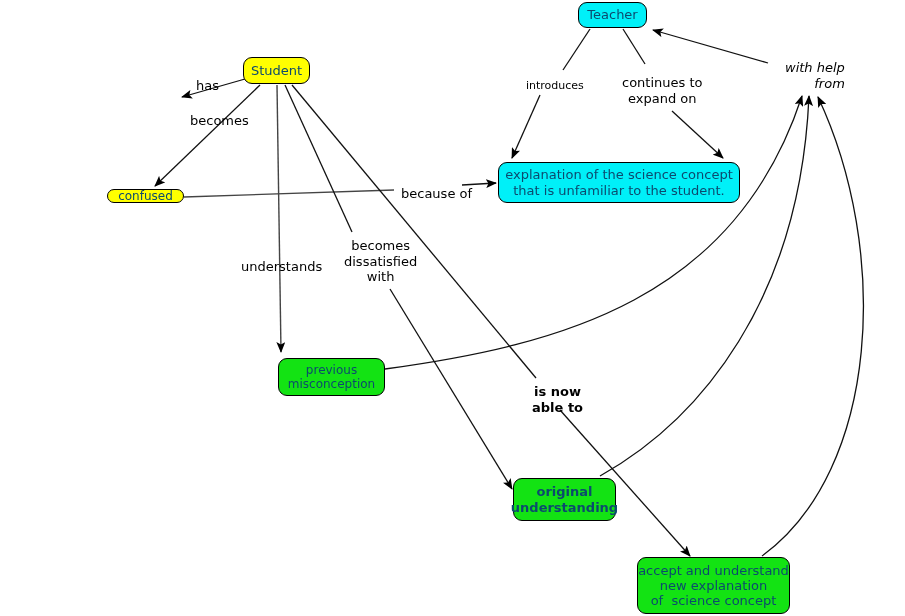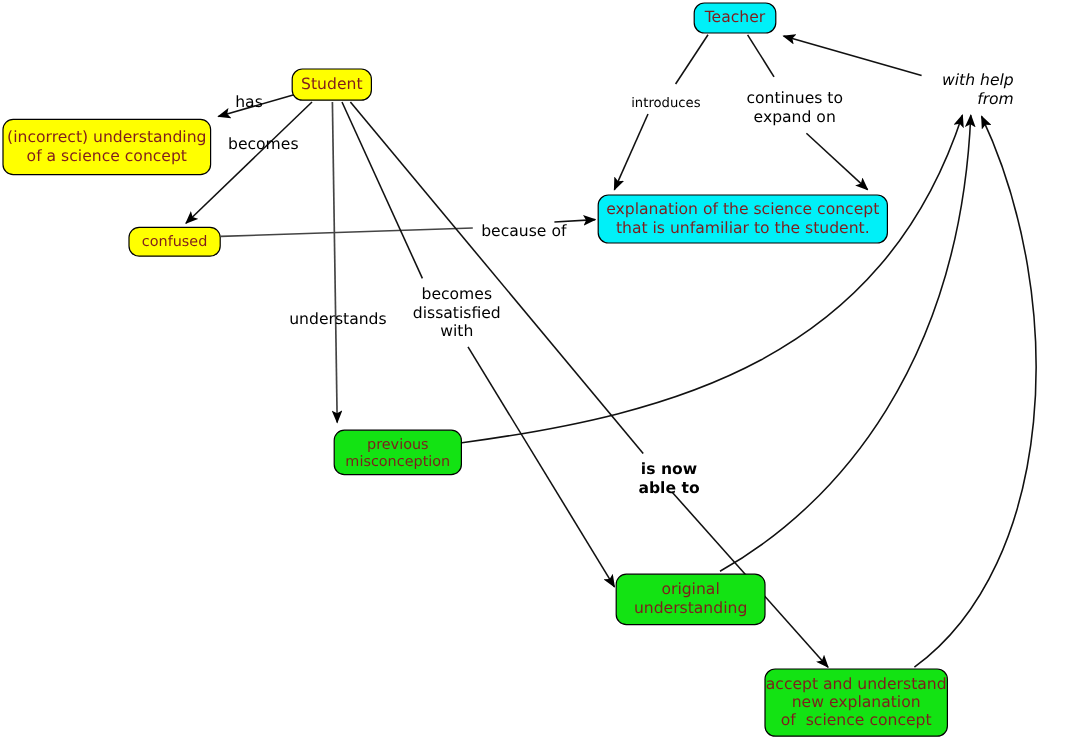--- a/index.html
+++ b/index.html
@@ -23,21 +23,21 @@
   }
   .node {
     position: absolute;
     box-sizing: border-box;
     border: 1.6px solid #000000;
     border-radius: 9px;
     display: flex;
     align-items: center;
     justify-content: center;
     text-align: center;
-    color: #7f1d1d;
+    color: #0c4a6e;
     line-height: 1.18;
     white-space: pre;
     z-index: 5;
   }
   .node.yellow { background: #ffff00; }
   .node.cyan   { background: #00f0f8; }
   .node.green  { background: #13e313; }
 
   .edge-label {
     position: absolute;
@@ -86,34 +86,32 @@
 
     <path d="M 385,369 C 560,345 735,300 802,96" stroke="#111" stroke-width="1.3" fill="none" marker-end="url(#arrow)"></path>
 
     <path d="M 600,476 C 700,420 800,300 809,96" stroke="#111" stroke-width="1.3" fill="none" marker-end="url(#arrow)"></path>
 
     <path d="M 762,556 C 880,470 890,250 818,97" stroke="#111" stroke-width="1.3" fill="none" marker-end="url(#arrow)"></path>
   </svg>
 
   <div class="node yellow" style="left:243px; top:57px; width:67px; height:27px; font-size:13px;">Student</div>
 
-  <div class="node yellow" style="left:2px; top:99px; width:174px; height:47px; font-size:13px;">(incorrect) understanding
-of a science concept</div>
 
-  <div class="node yellow" style="left:107px; top:189px; width:77px; height:25px; font-size:12px;">confused</div>
+  <div class="node yellow" style="left:107px; top:189px; width:77px; height:14px; font-size:12px;">confused</div>
 
   <div class="node cyan" style="left:578px; top:2px; width:69px; height:26px; font-size:13px;">Teacher</div>
 
   <div class="node cyan" style="left:498px; top:162px; width:242px; height:41px; font-size:13px;">explanation of the science concept
 that is unfamiliar to the student.</div>
 
   <div class="node green" style="left:278px; top:358px; width:107px; height:38px; font-size:12px;">previous
 misconception</div>
 
-  <div class="node green" style="left:513px; top:478px; width:125px; height:43px; font-size:13px;">original
+  <div class="node green" style="left:513px; top:478px; width:103px; height:43px; font-size:13px;font-weight:bold;">original
 understanding</div>
 
   <div class="node green" style="left:637px; top:557px; width:153px; height:57px; font-size:13px;">accept and understand
 new explanation
 of  science concept</div>
 
   <div class="edge-label" style="left:196px; top:78px; font-size:13px;">has</div>
 
   <div class="edge-label" style="left:190px; top:113px; font-size:13px;">becomes</div>
 

